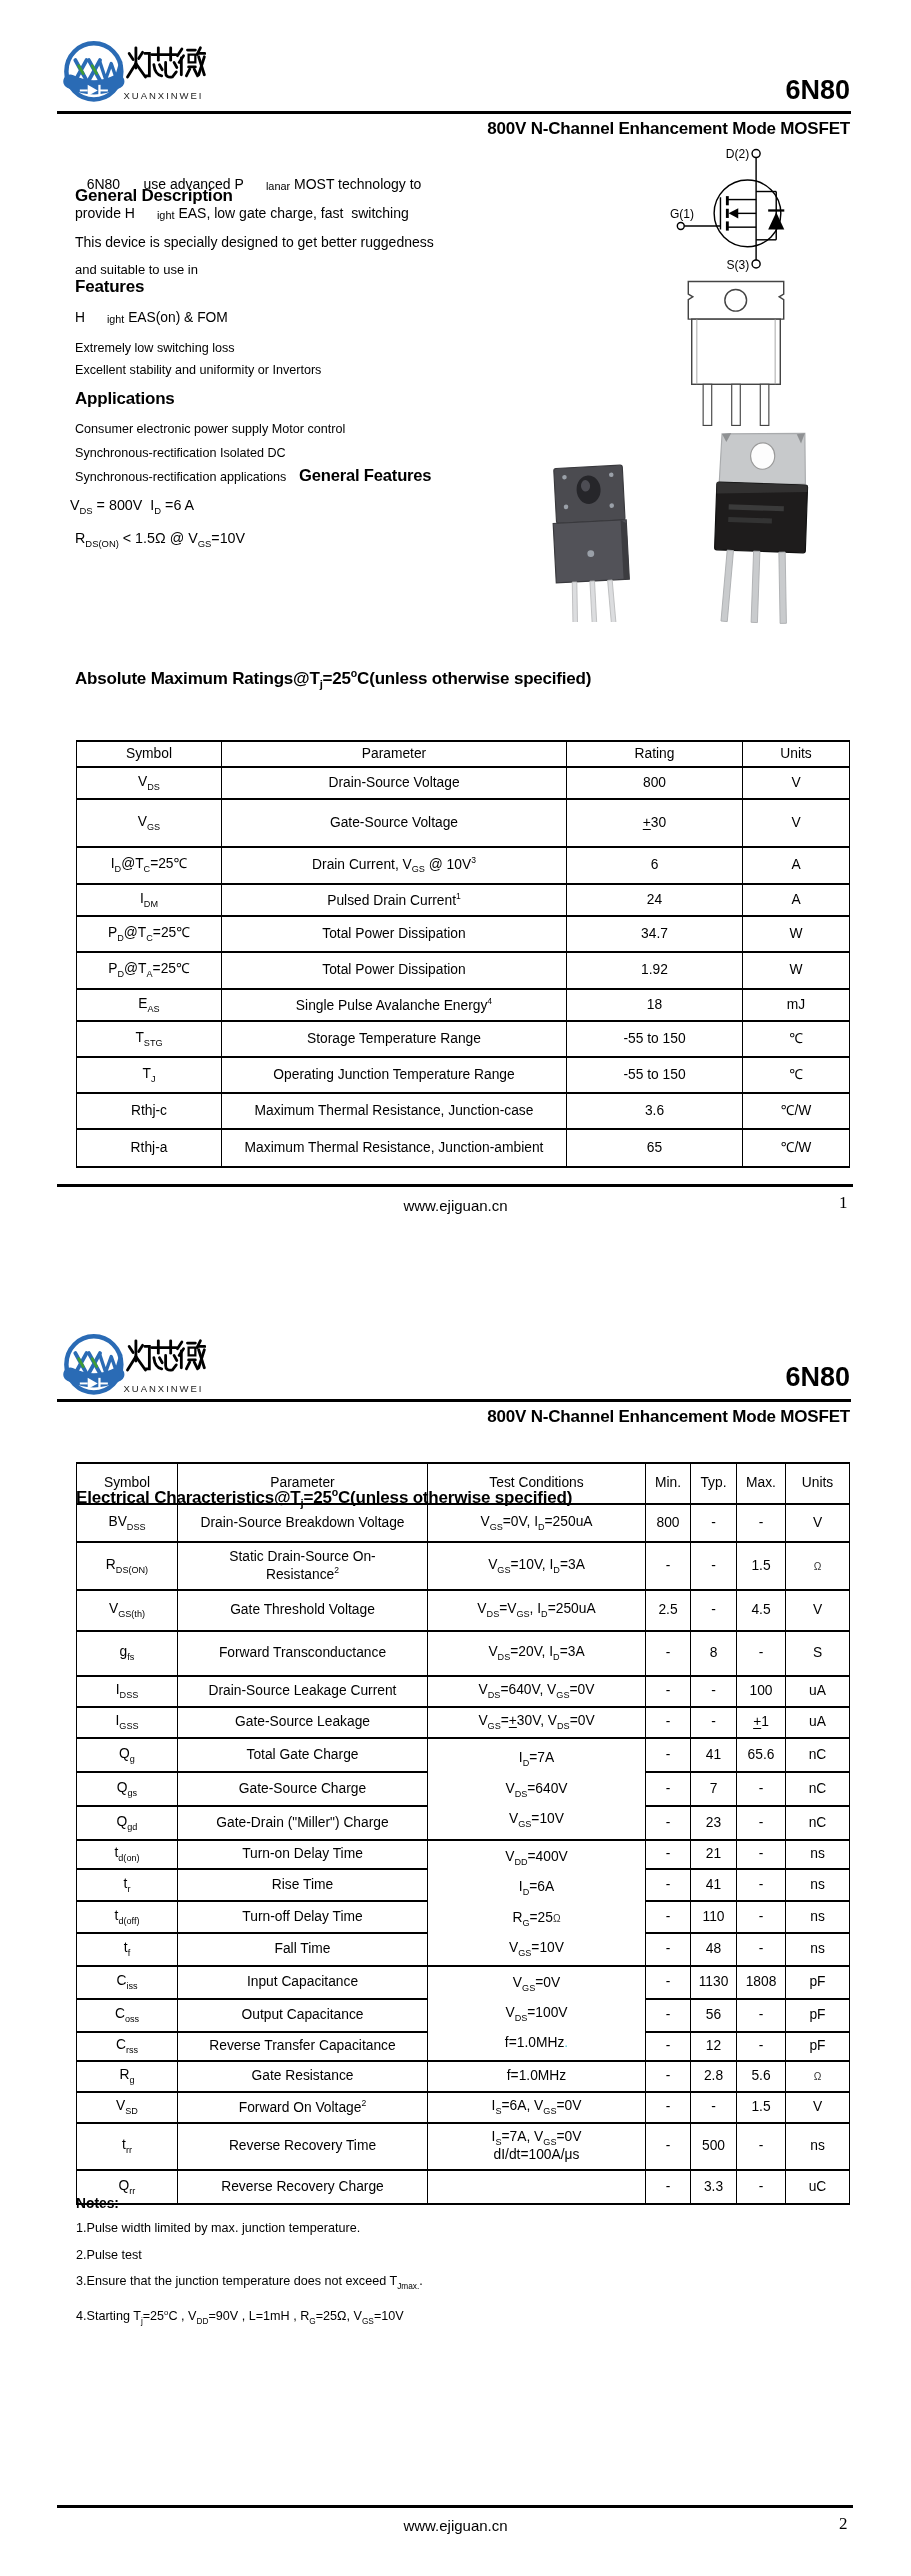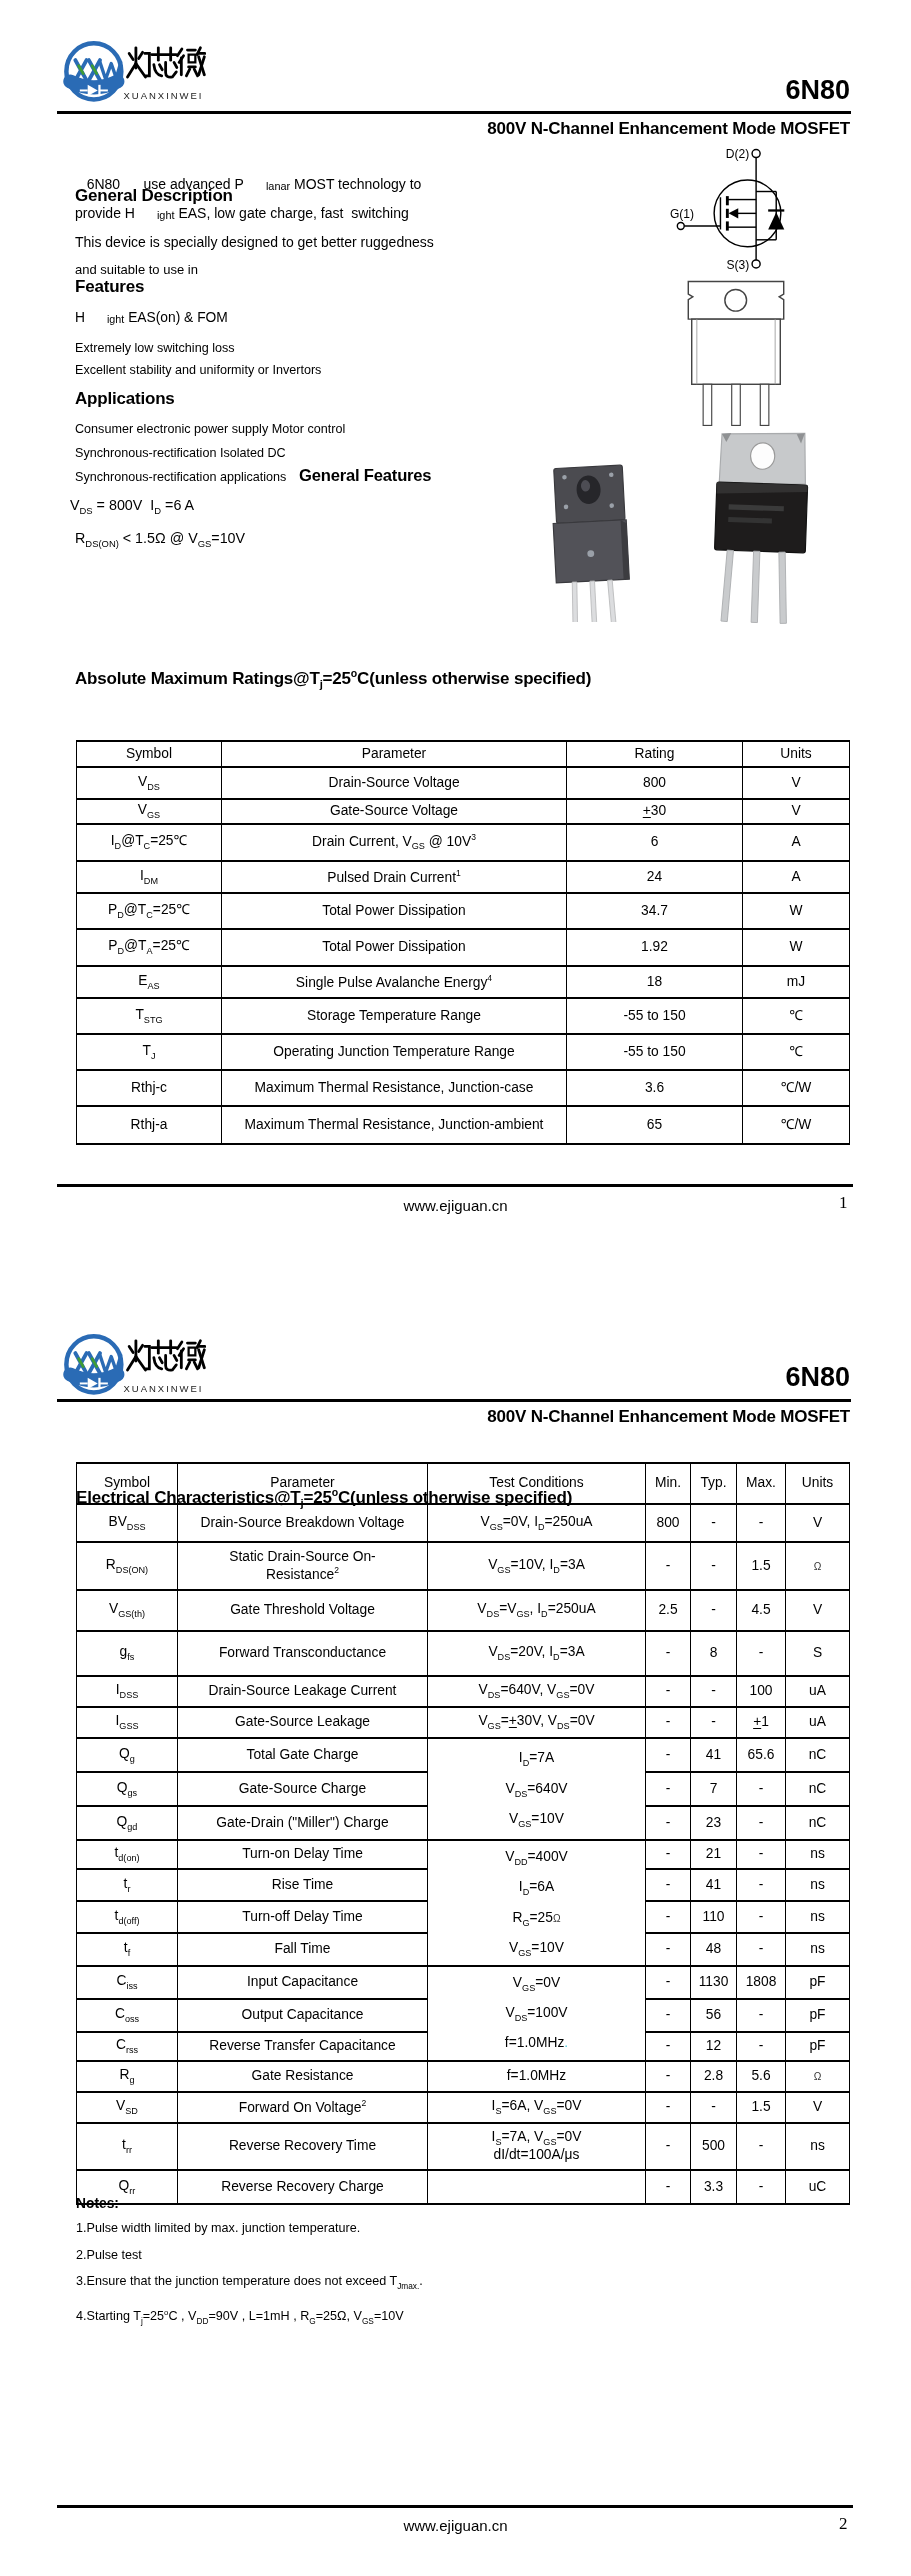--- a/index.html
+++ b/index.html
@@ -220,21 +220,21 @@
           <th>Parameter</th>
           <th>Rating</th>
           <th>Units</th>
         </tr>
         <tr style="height: 32px;">
           <td class="l">V<sub>DS</sub></td>
           <td class="l">Drain-Source Voltage</td>
           <td>800</td>
           <td>V</td>
         </tr>
-        <tr style="height: 25px;">
+        <tr style="height: 48px;">
           <td class="l">V<sub>GS</sub></td>
           <td class="l">Gate-Source Voltage</td>
           <td><span class="und">+</span>30</td>
           <td>V</td>
         </tr>
         <tr style="height: 37px;">
           <td class="l">I<sub>D</sub>@T<sub>C</sub>=25℃</td>
           <td class="l">Drain Current, V<sub>GS</sub> @ 10V<sup>3</sup></td>
           <td>6</td>
           <td>A</td>

